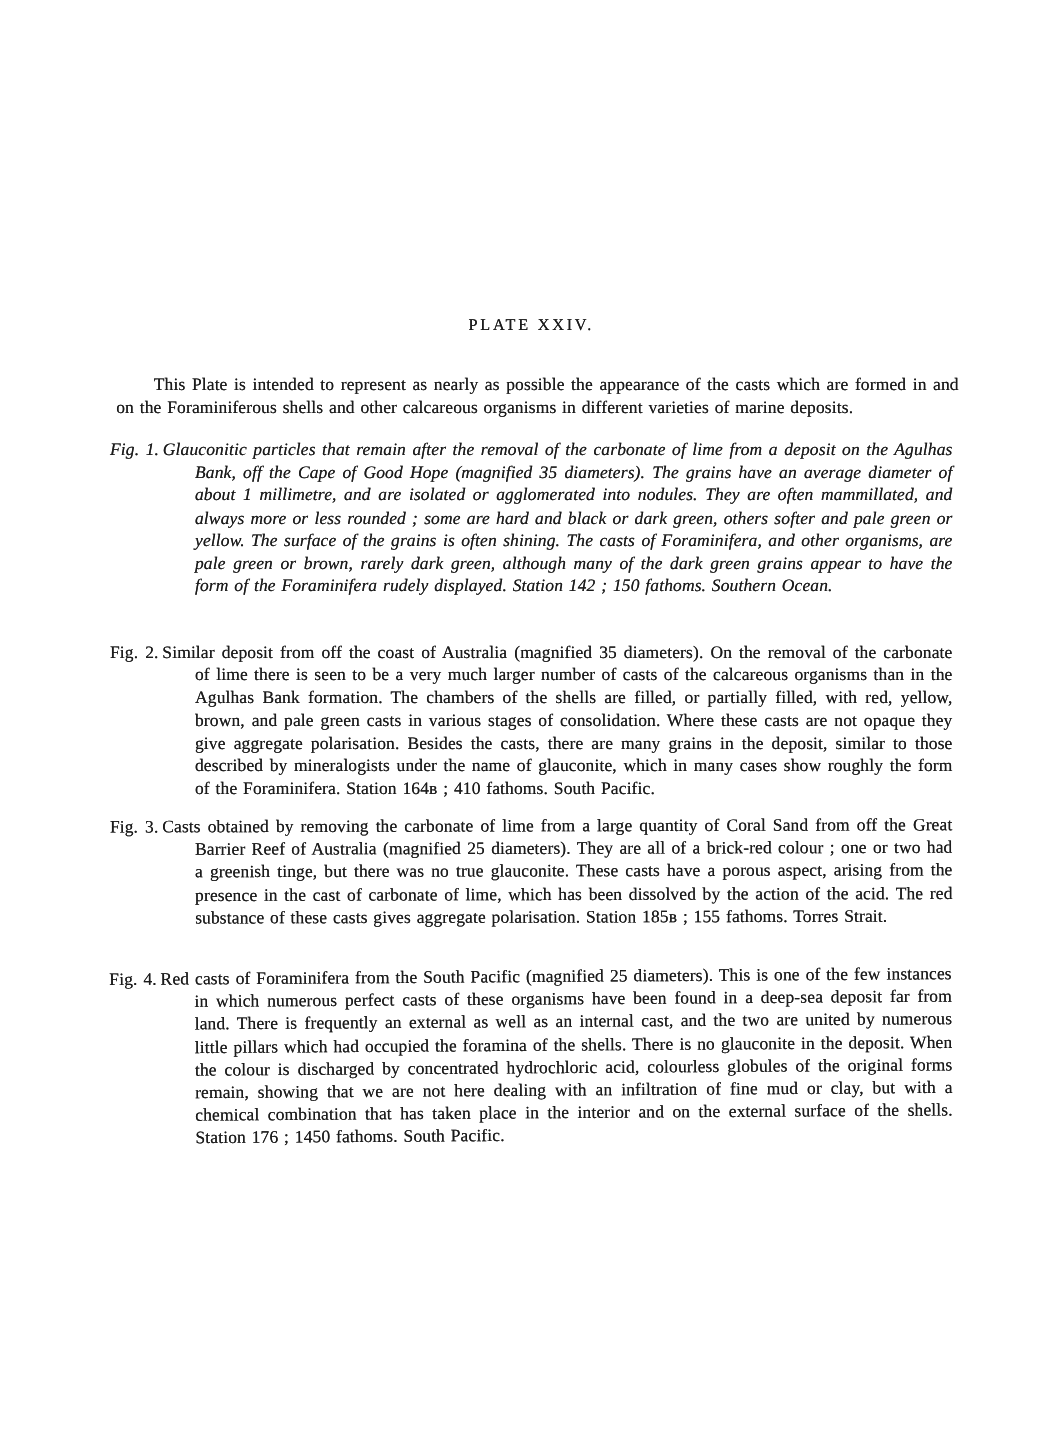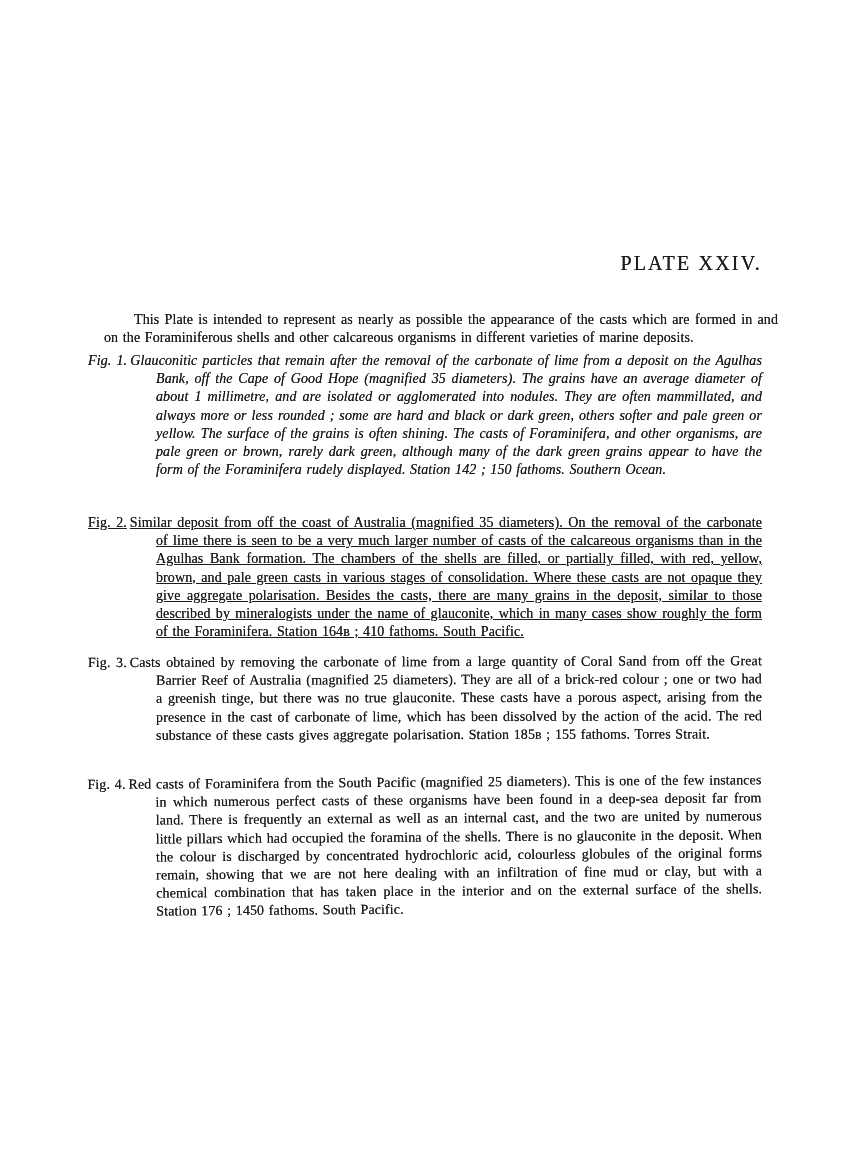--- a/index.html
+++ b/index.html
@@ -15,57 +15,57 @@
     overflow: hidden;
     font-family: "Liberation Serif", "DejaVu Serif", serif;
     color: #1c1c1c;
   }
   .plate-title {
     position: absolute;
     left: 88px;
     top: 252px;
     width: 674px;
     margin: 0;
-    text-align: right;
-    font-size: 20px;
+    text-align: center;
+    font-size: 13px;
     font-weight: normal;
     letter-spacing: 2.2px;
     text-shadow: 0 0 0.45px rgba(15,15,15,0.9);
     white-space: nowrap;
   }
   .bodytext {
     font-size: 14px;
     line-height: 18.2px;
     text-align: justify;
     word-spacing: 1px;
     letter-spacing: 0.1px;
     text-shadow: 0 0 0.4px rgba(15,15,15,0.85);
   }
   .intro {
     position: absolute;
     left: 88px;
     top: 295px;
     width: 674px;
-    margin: 16px;
+    margin: 5px;
     text-indent: 30px;
   }
   .figure {
     position: absolute;
     left: 88px;
     width: 674px;
     margin: 0;
     box-sizing: border-box;
     padding-left: 68px;
     text-indent: -68px;
   }
   .figure .fig-label {
     padding-right: 3px;
   }
   .fig1 { top: 352px; font-style: italic; }
-  .fig2 { top: 514px; text-decoration: underline; }
+  .fig2 { top: 514px; }
   .fig3 { top: 654px; transform: rotate(-0.15deg); transform-origin: 0 50%; }
   .fig4 { top: 776px; transform: rotate(-0.4deg);  transform-origin: 0 60%; }
 </style>
 </head>
 <body>
 
 <div class="page">
 
   <h1 class="plate-title">PLATE XXIV.</h1>
 

